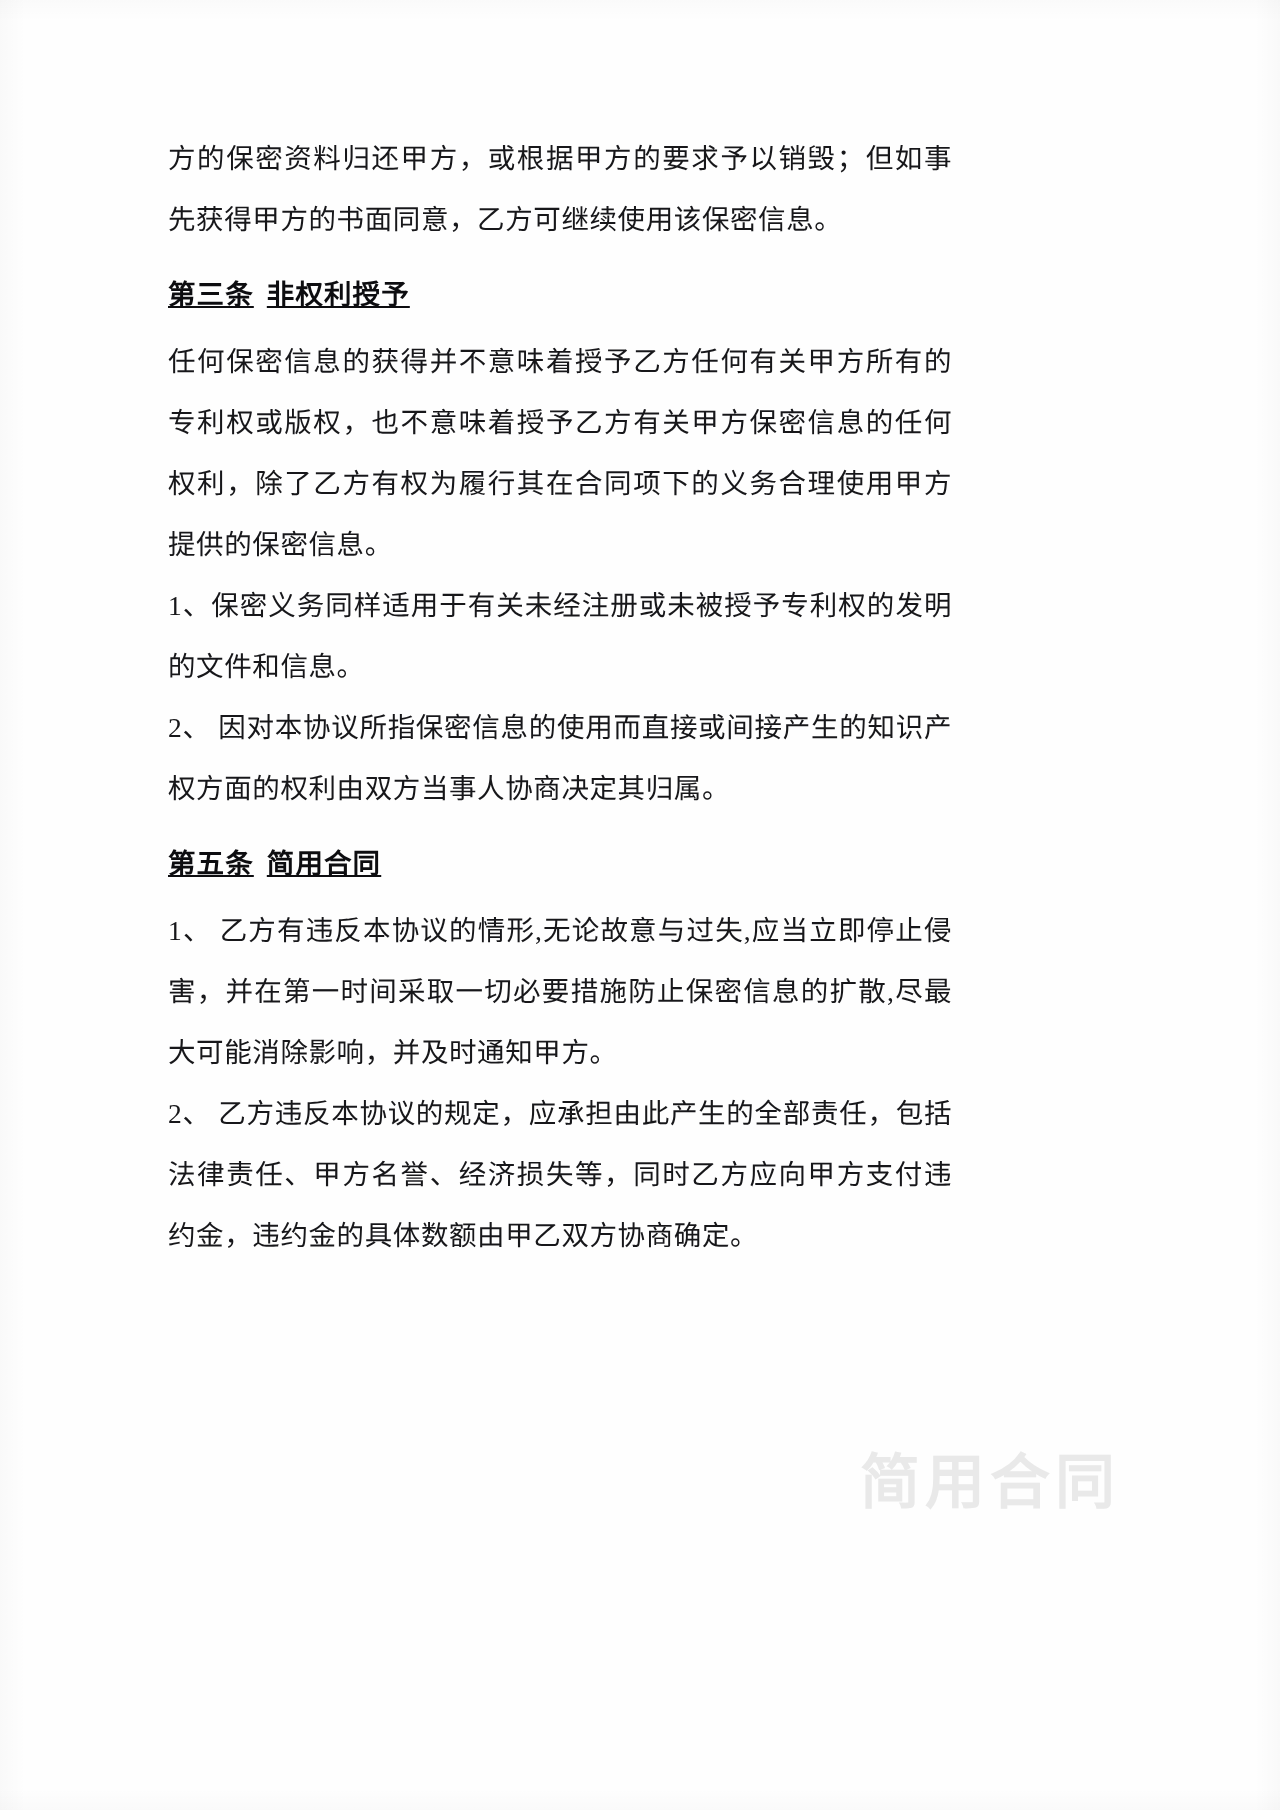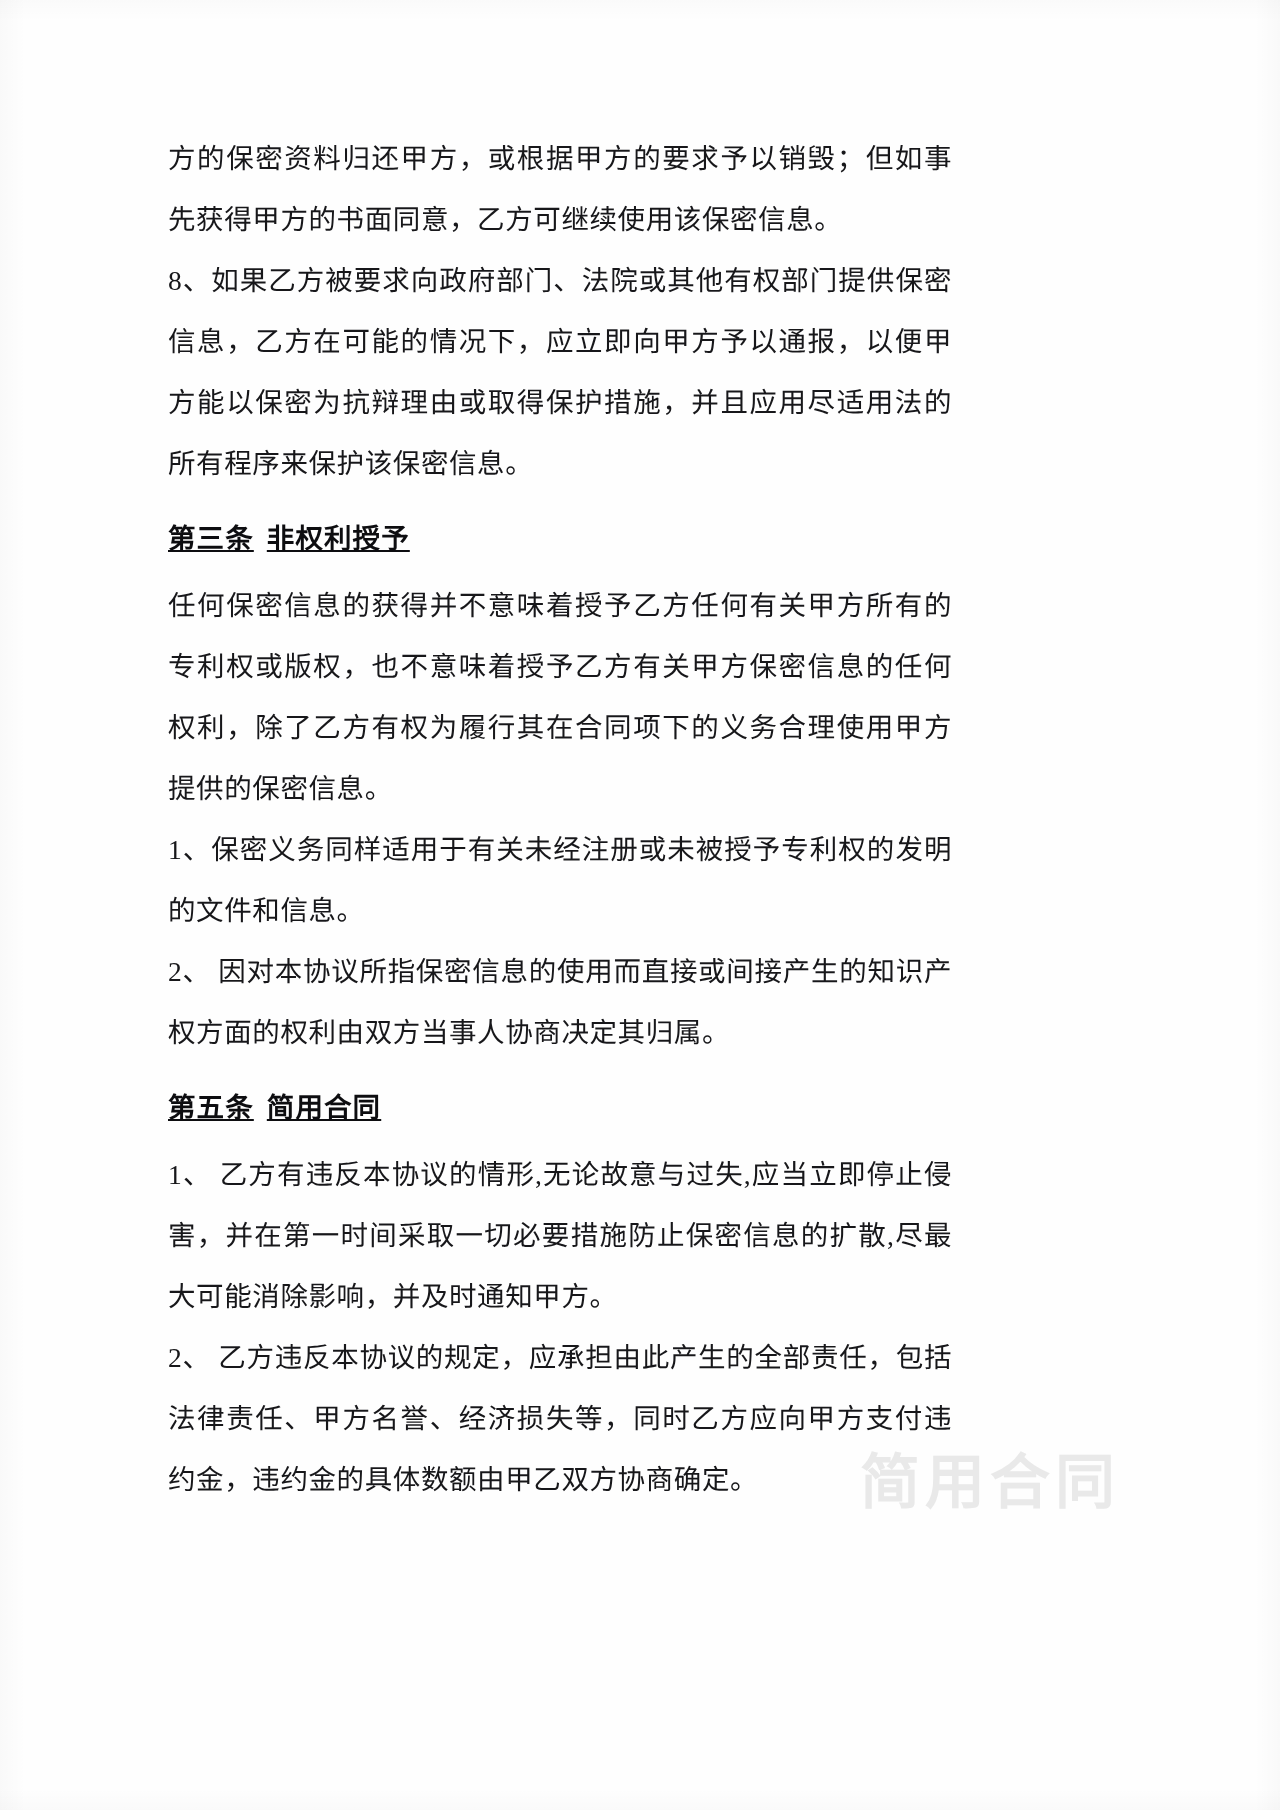--- a/index.html
+++ b/index.html
@@ -93,21 +93,20 @@
 </style>
 </head>
 <body>
 
 <div class="page">
 
   <div class="content">
 
     <p class="para">方的保密资料归还甲方，或根据甲方的要求予以销毁；但如事先获得甲方的书面同意，乙方可继续使用该保密信息。</p>
 
-    <p class="para">8、如果乙方被要求向政府部门、法院或其他有权部门提供保密信息，乙方在可能的情况下，应立即向甲方予以通报，以便甲方能以保密为抗辩理由或取得保护措施，并且应用尽适用法的所有程序来保护该保密信息。</p>
 
     <div class="heading">
       <span>第三条</span><span class="hd-sep"></span><span>非权利授予</span>
     </div>
 
     <p class="para">任何保密信息的获得并不意味着授予乙方任何有关甲方所有的专利权或版权，也不意味着授予乙方有关甲方保密信息的任何权利，除了乙方有权为履行其在合同项下的义务合理使用甲方提供的保密信息。</p>
 
 
     <p class="para">1、保密义务同样适用于有关未经注册或未被授予专利权的发明的文件和信息。</p>
 

